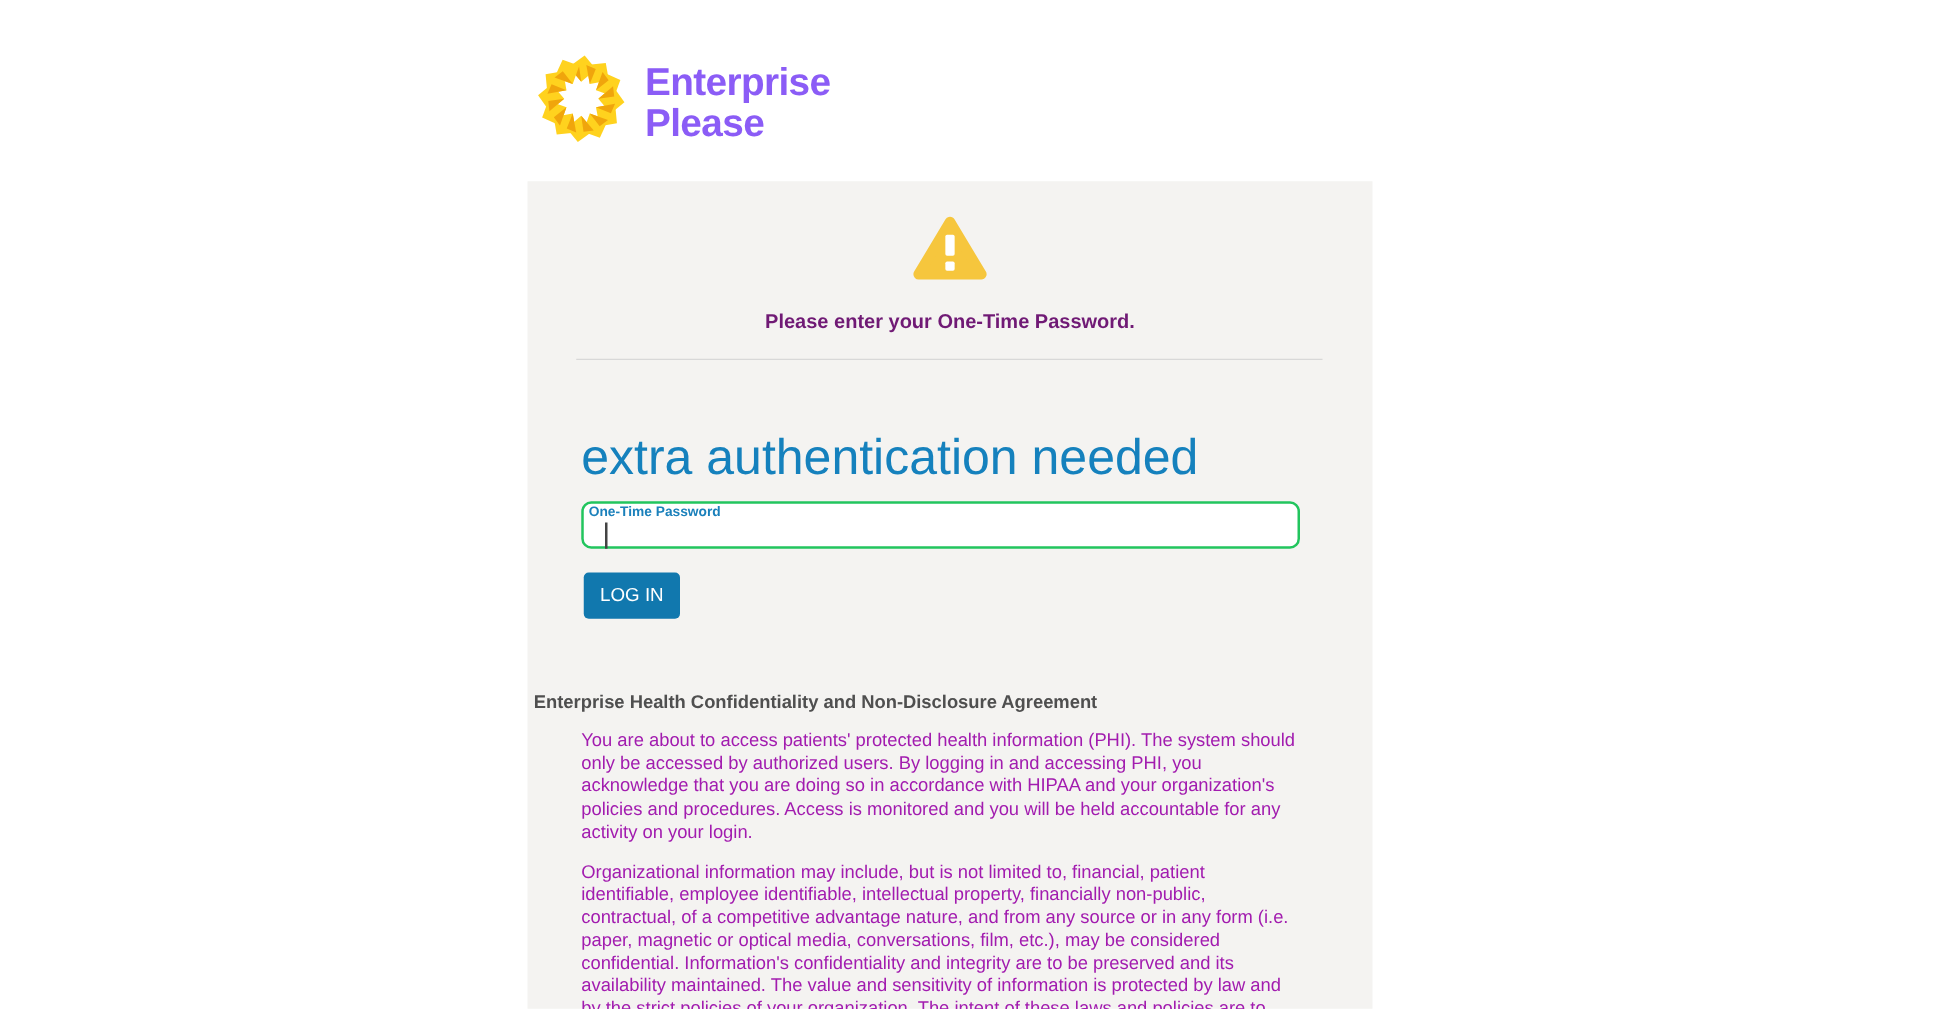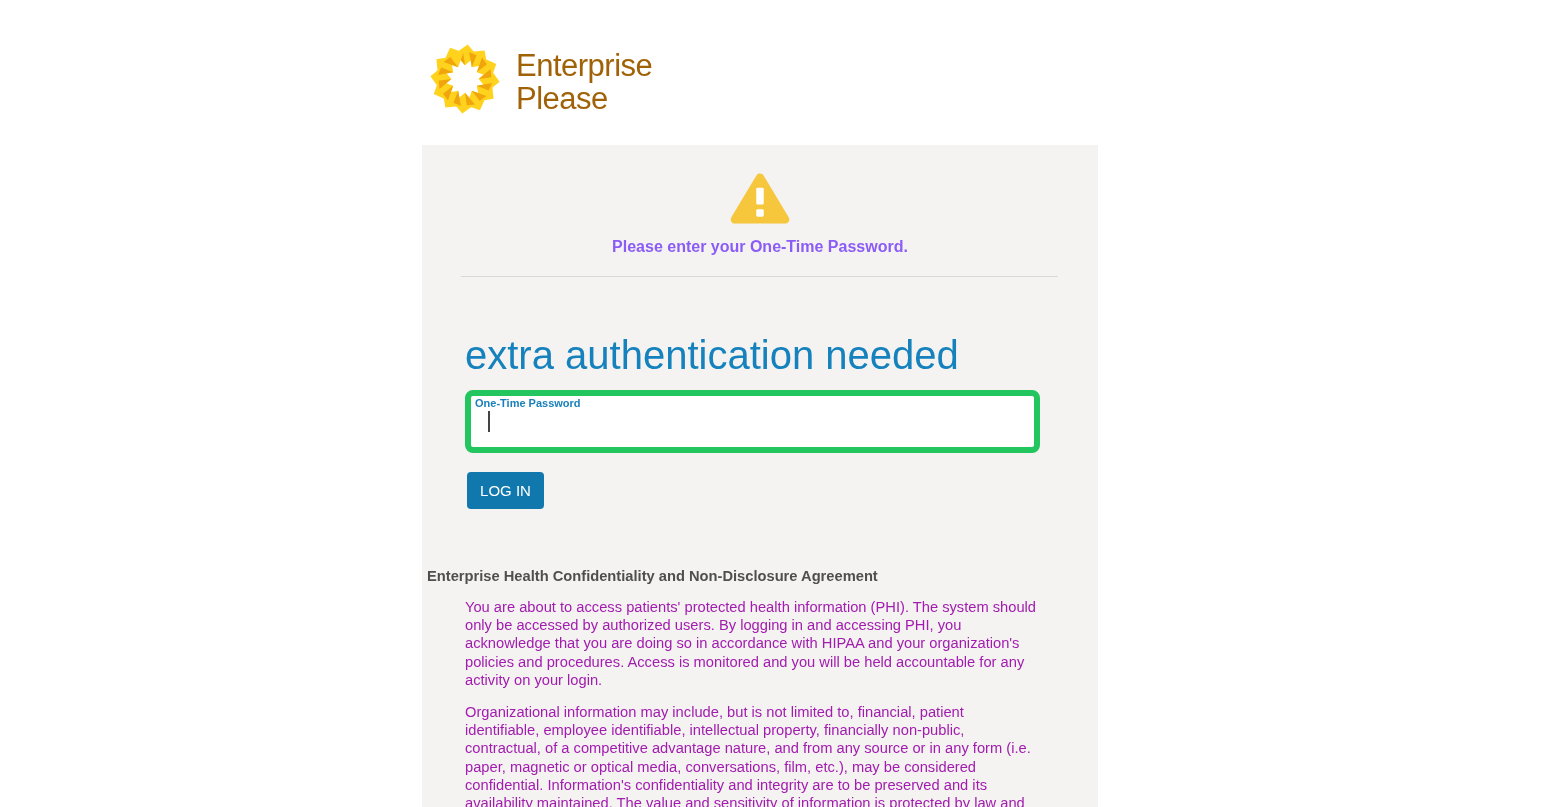--- a/index.html
+++ b/index.html
@@ -3,36 +3,36 @@
 <meta charset="utf-8">
 <style>
   * { margin:0; padding:0; box-sizing:border-box; }
   html,body { width:1549px; height:807px; overflow:hidden; background:#ffffff;
               font-family:"Liberation Sans", sans-serif; }
 
   
   .brand { position:absolute; left:428px; top:39px; display:flex; align-items:flex-start; }
   .brand svg { display:block; }
   .brand-name { margin-left:14px; padding-top:10px; font-size:31px; line-height:33px;
-                color:#a16207; letter-spacing:-0.5px; font-weight:400; }
+                color:#8b5cf6; letter-spacing:-0.5px; font-weight:700; }
 
   
   .panel { position:absolute; left:422px; top:145px; width:676px; height:662px;
            background:#F4F3F1; }
 
   .warn-icon { display:block; margin:27px auto 0; }
-  .alert-msg { text-align:center; margin-top:13px; font-size:16px; font-weight:bold;
-               color:#8b5cf6; }
+  .alert-msg { text-align:center; margin-top:24px; font-size:16px; font-weight:bold;
+               color:#701a75; }
   .divider { height:1px; background:#D8D8D8; margin:20px 40px 0 39px; }
 
   .auth-heading { margin:56px 0 0 43px; font-size:40px; line-height:44px;
                   font-weight:400; color:#1581BD; }
 
-  .otp-box { position:relative; margin:13px 0 0 43px; width:575px; height:63px;
-             background:#ffffff; border:6px solid #22c55e; border-radius:8px; }
+  .otp-box { position:relative; margin:13px 0 0 43px; width:575px; height:38px;
+             background:#ffffff; border:2px solid #22c55e; border-radius:8px; }
   .otp-label { position:absolute; top:1px; left:4px; font-size:11px; font-weight:bold;
                color:#1A80BB; white-space:nowrap; }
   .otp-input { position:absolute; left:15px; top:15px; width:545px; height:22px;
                border:none; outline:none; background:transparent; font-size:16px;
                font-family:"Liberation Sans", sans-serif; color:#222; padding:0; }
   .caret { position:absolute; left:17px; top:15px; width:2px; height:21px; background:#444; }
 
   .login-btn { display:block; margin:19px 0 0 45px; width:77px; height:37px;
                background:#1178AE; color:#ffffff; border:none; border-radius:4px;
                font-size:15px; font-family:"Liberation Sans", sans-serif; cursor:pointer; }

